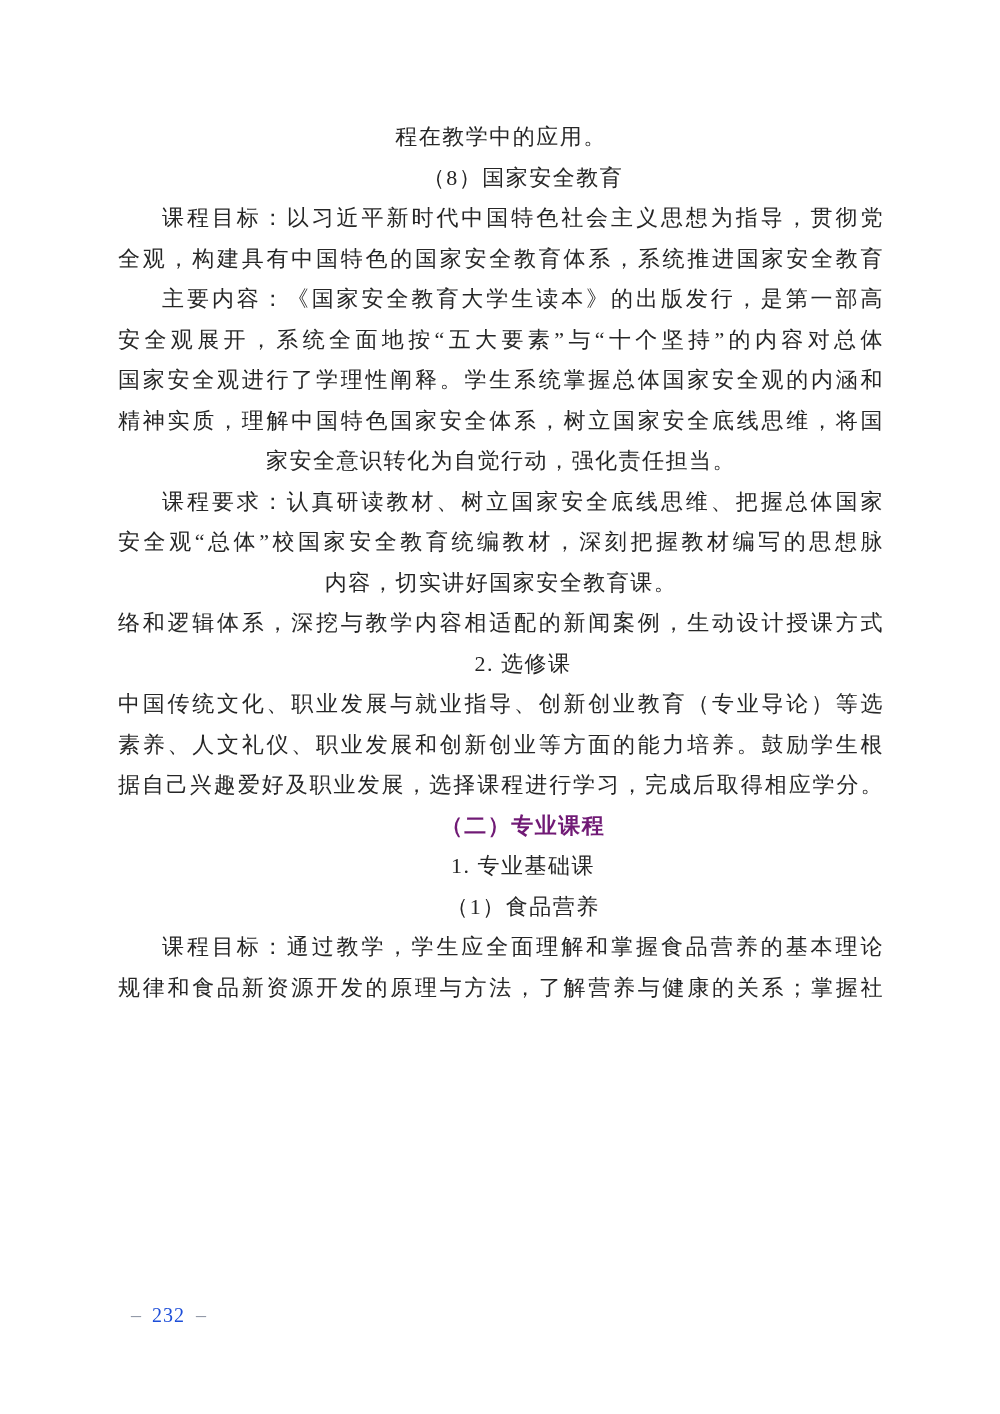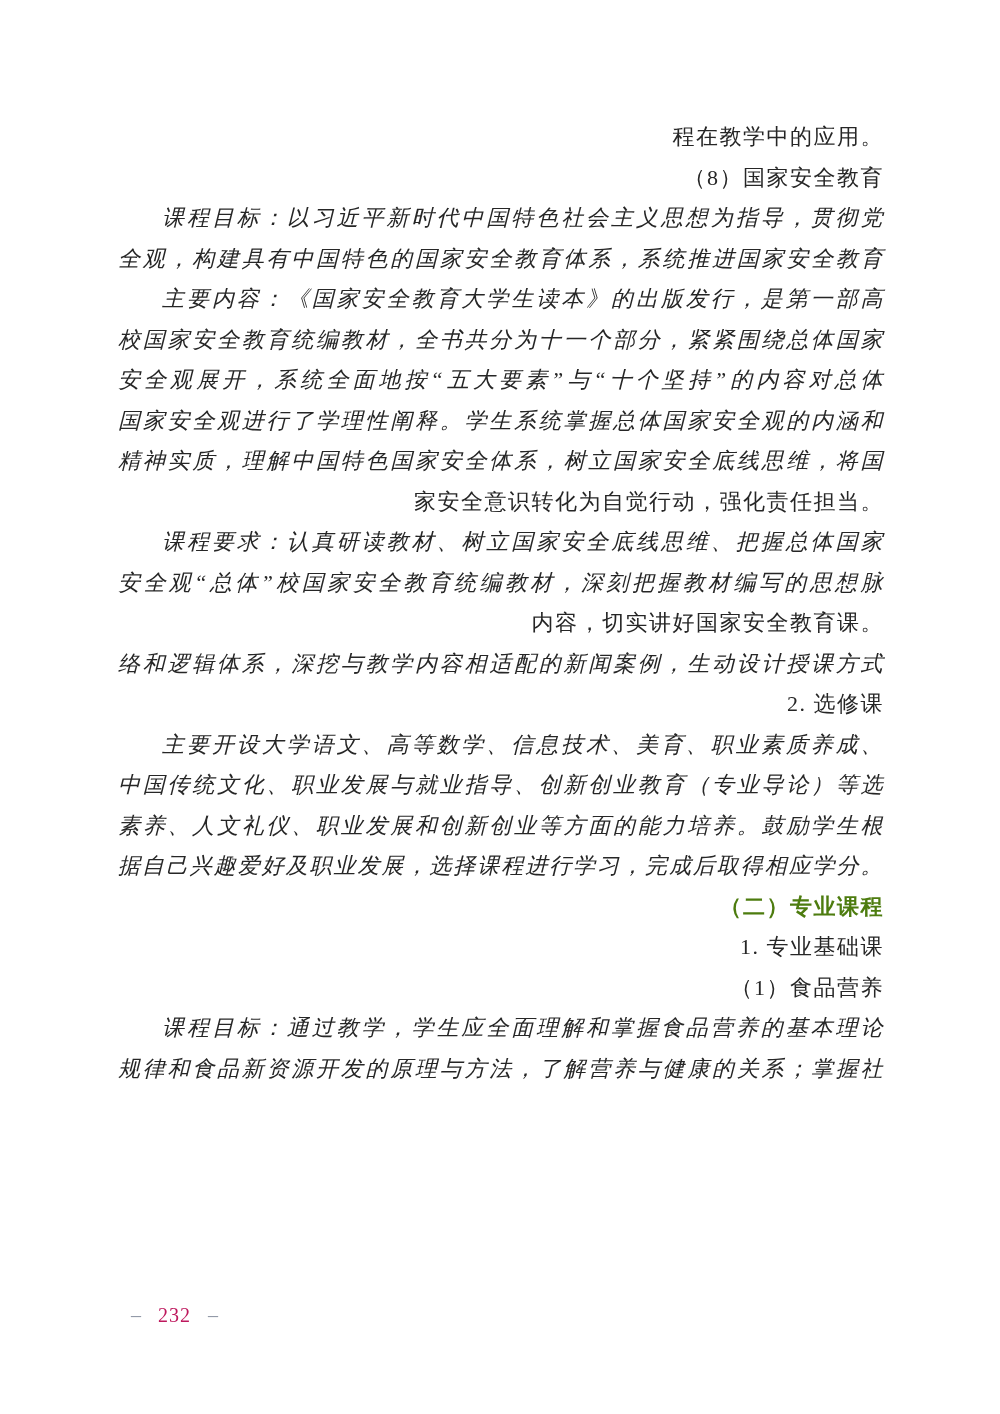--- a/index.html
+++ b/index.html
@@ -23,75 +23,72 @@
     position: absolute;
     left: 118px;
     top: 117px;
     width: 766px;
   }
   .line {
     font-size: 22px;
     line-height: 40.5px;
     letter-spacing: 1.5px;
     color: #262626;
-    text-align: right;
+    text-align: center;
     white-space: normal;
   }
   .j {
     text-align: justify;
     text-align-last: justify;
     text-justify: inter-character;
-    font-style: italic;
   }
   .indent {
     text-indent: 44px;
   }
   .bold {
     font-weight: bold;
-    color: #4d7c0f;
+    color: #701a75;
   }
   .footer {
     position: absolute;
     left: 131px;
     top: 1302px;
     font-size: 20px;
     line-height: 26px;
     color: #2f3848;
   }
   .footer .dash {
     color: #8d94a3;
   }
   .footer .num {
-    margin: 0 17px;
-    color: #be185d;
+    margin: 0 11px;
+    color: #1d4ed8;
     letter-spacing: 1px;
   }
 </style>
 </head>
 <body>
 
 <div class="page">
 
   <div class="text-block">
     <div class="line">程在教学中的应用。</div>
     <div class="line indent">（8）国家安全教育</div>
     <div class="line indent j">课程目标：以习近平新时代中国特色社会主义思想为指导，贯彻党</div>
     <div class="line j">全观，构建具有中国特色的国家安全教育体系，系统推进国家安全教育</div>
     <div class="line indent j">主要内容：《国家安全教育大学生读本》的出版发行，是第一部高</div>
-    <div class="line j">校国家安全教育统编教材，全书共分为十一个部分，紧紧围绕总体国家</div>
     <div class="line j">安全观展开，系统全面地按“五大要素”与“十个坚持”的内容对总体</div>
     <div class="line j">国家安全观进行了学理性阐释。学生系统掌握总体国家安全观的内涵和</div>
     <div class="line j">精神实质，理解中国特色国家安全体系，树立国家安全底线思维，将国</div>
     <div class="line">家安全意识转化为自觉行动，强化责任担当。</div>
     <div class="line indent j">课程要求：认真研读教材、树立国家安全底线思维、把握总体国家</div>
     <div class="line j">安全观“总体”校国家安全教育统编教材，深刻把握教材编写的思想脉</div>
     <div class="line">内容，切实讲好国家安全教育课。</div>
     <div class="line j">络和逻辑体系，深挖与教学内容相适配的新闻案例，生动设计授课方式</div>
     <div class="line indent">2. 选修课</div>
-    <div class="line indent j">主要开设大学语文、高等数学、信息技术、美育、职业素质养成、</div>
     <div class="line j">中国传统文化、职业发展与就业指导、创新创业教育（专业导论）等选</div>
     <div class="line j">素养、人文礼仪、职业发展和创新创业等方面的能力培养。鼓励学生根</div>
     <div class="line j">据自己兴趣爱好及职业发展，选择课程进行学习，完成后取得相应学分。</div>
     <div class="line indent bold">（二）专业课程</div>
     <div class="line indent">1. 专业基础课</div>
     <div class="line indent">（1）食品营养</div>
     <div class="line indent j">课程目标：通过教学，学生应全面理解和掌握食品营养的基本理论</div>
     <div class="line j">规律和食品新资源开发的原理与方法，了解营养与健康的关系；掌握社</div>
   </div>
 

